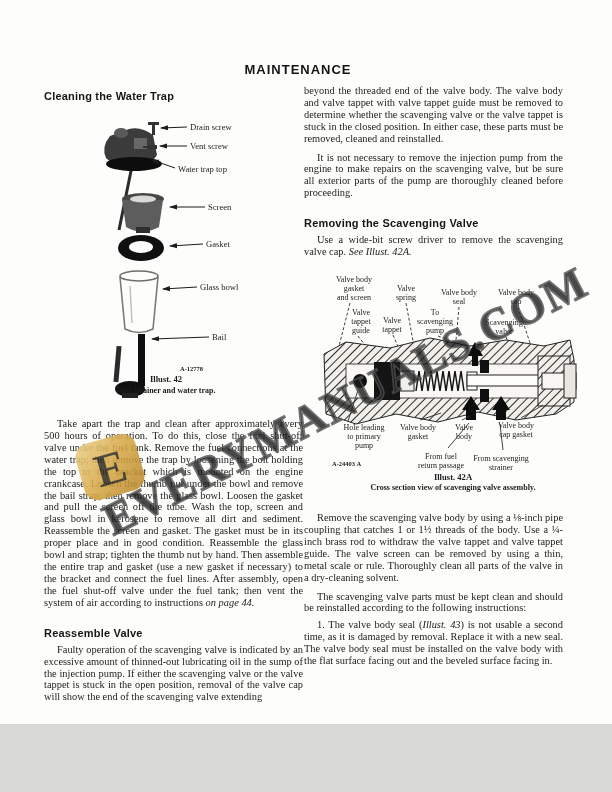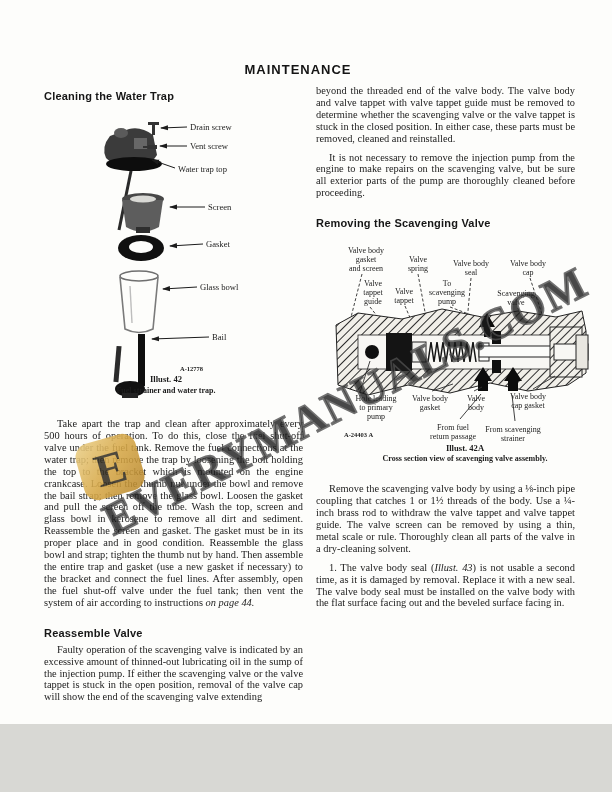--- a/index.html
+++ b/index.html
@@ -4,21 +4,21 @@
 <style>
   html,body{margin:0;padding:0;}
   body{background:#d8d8d4;font-family:"Liberation Serif",serif;}
   .page{position:relative;width:612px;height:724px;background:#fdfdfb;overflow:hidden;
         box-shadow:0 0 4px rgba(0,0,0,.3);color:#1c1c1c;}
   .header{position:absolute;top:62px;left:0;width:596px;text-align:center;
           font-family:"Liberation Sans",sans-serif;font-weight:700;font-size:13px;
           letter-spacing:1px;color:#141414;}
   .col{position:absolute;width:259px;}
   .col-left{left:44px;top:90px;}
-  .col-right{left:316px;top:85px;}
+  .col-right{left:304px;top:85px;}
   .h{font-family:"Liberation Sans",sans-serif;font-weight:700;font-size:11px;
      line-height:1.1;color:#161616;margin:0 0 5px 0;letter-spacing:.2px;}
   .h.mt{margin-top:18px;}
   .p{font-size:10.4px;line-height:11.9px;text-align:justify;margin:0 0 7px 0;}
   .p.tight{margin-bottom:5px;}
   .indent{text-indent:13px;}
   .p i{font-style:italic;}
   figure{margin:16px;padding:0;}
   svg text{font-family:"Liberation Serif",serif;fill:#1c1c1c;}
   .figlabel{font-size:8.6px;}
@@ -115,20 +115,21 @@
 
     <div class="h mt">Reassemble Valve</div>
     <p class="p indent">Faulty operation of the scavenging valve is indicated by an excessive amount of thinned-out lubricating oil in the sump of the injection pump. If either the scavenging valve or the valve tappet is stuck in the open position, removal of the valve cap will show the end of the scavenging valve extending</p>
   </div>
 
   <div class="col col-right">
     <p class="p">beyond the threaded end of the valve body. The valve body and valve tappet with valve tappet guide must be removed to determine whether the scavenging valve or the valve tappet is stuck in the closed position. In either case, these parts must be removed, cleaned and reinstalled.</p>
     <p class="p indent">It is not necessary to remove the injection pump from the engine to make repairs on the scavenging valve, but be sure all exterior parts of the pump are thoroughly cleaned before proceeding.</p>
 
     <div class="h mt">Removing the Scavenging Valve</div>
+    <p class="p indent tight"><span>Use a wide-bit screw driver to remove the scavenging valve cap. </span><i>See Illust. 42A.</i></p>
 
     <figure>
       <svg width="259" height="218" viewBox="0 0 259 218">
         <defs>
           <pattern id="hatch" width="6" height="6" patternTransform="rotate(45)" patternUnits="userSpaceOnUse">
             <rect width="6" height="6" fill="#f1efe9"></rect>
             <line x1="0" y1="0" x2="0" y2="6" stroke="#2d2d2d" stroke-width="2"></line>
           </pattern>
         </defs>
 
@@ -209,20 +210,21 @@
           <text x="181" y="196">strainer</text>
         </g>
         <text class="figcode" x="12" y="192">A-24403 A</text>
         <text class="figtitle" x="133" y="206" text-anchor="middle">Illust. 42A</text>
         <text class="figcap" x="133" y="216" text-anchor="middle">Cross section view of scavenging valve assembly.</text>
       </svg>
     </figure>
 
     <p class="p indent" style="margin-top:16px">Remove the scavenging valve body by using a ⅛-inch pipe coupling that catches 1 or 1½ threads of the body. Use a ¼-inch brass rod to withdraw the valve tappet and valve tappet guide. The valve screen can be removed by using a thin, metal scale or rule. Thoroughly clean all parts of the valve in a dry-cleaning solvent.</p>
 
+    <p class="p indent tight">The scavenging valve parts must be kept clean and should be reinstalled according to the following instructions:</p>
     <p class="p indent"><span>1. The valve body seal (</span><i>Illust. 43</i><span>) is not usable a second time, as it is damaged by removal. Replace it with a new seal. The valve body seal must be installed on the valve body with the flat surface facing out and the beveled surface facing in.</span></p>
   </div>
 
   <div class="pagenum">42</div>
 
   <svg class="wm" width="612" height="792" viewBox="0 0 612 792">
     <defs>
       <linearGradient id="gold" x1="0" y1="0" x2="1" y2="1">
         <stop offset="0" stop-color="#ecd18a"></stop>
         <stop offset="0.5" stop-color="#d7a847"></stop>

